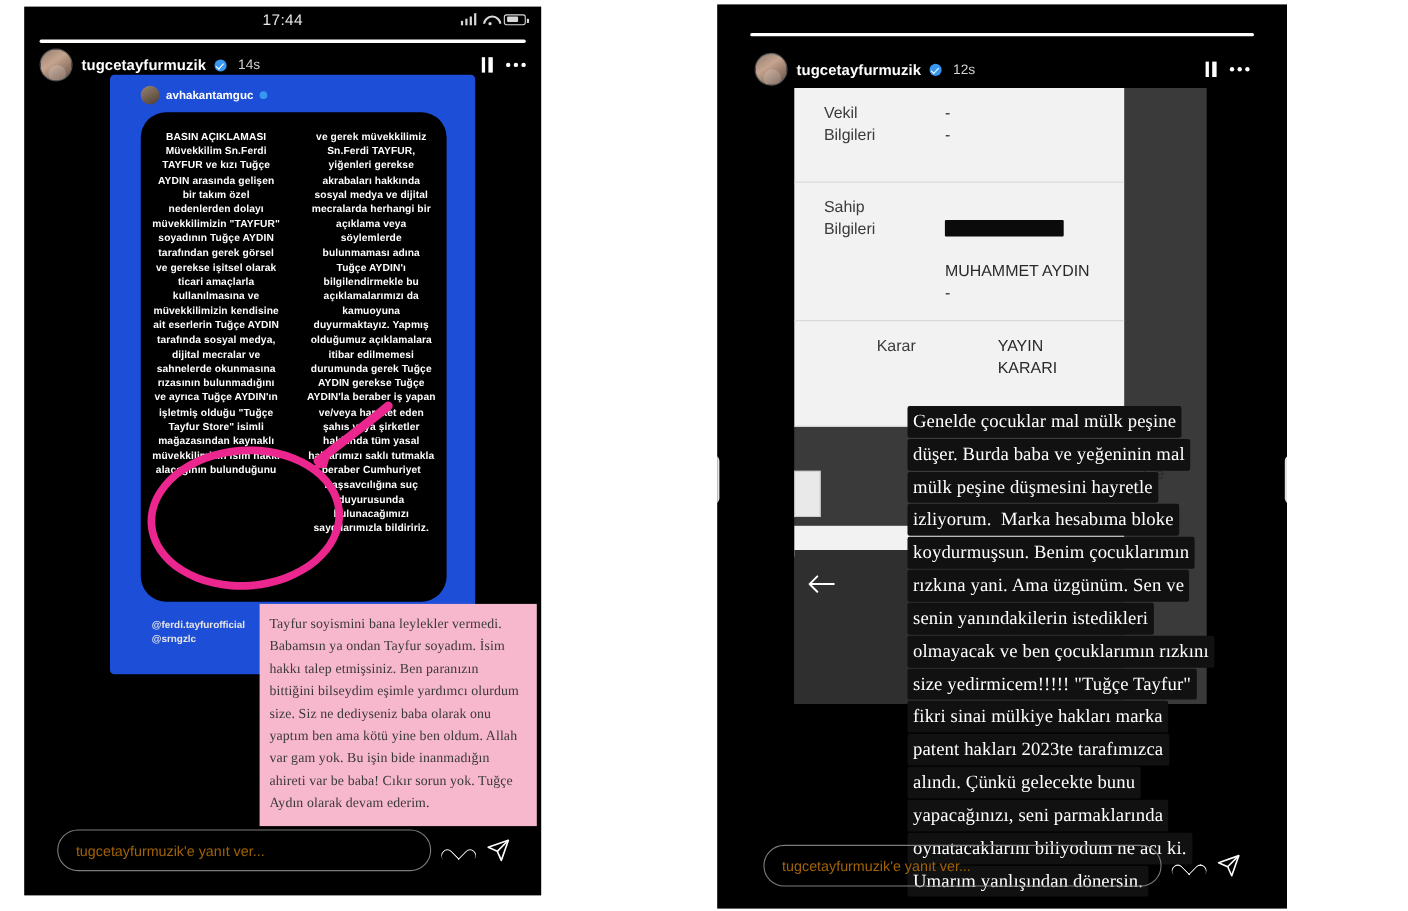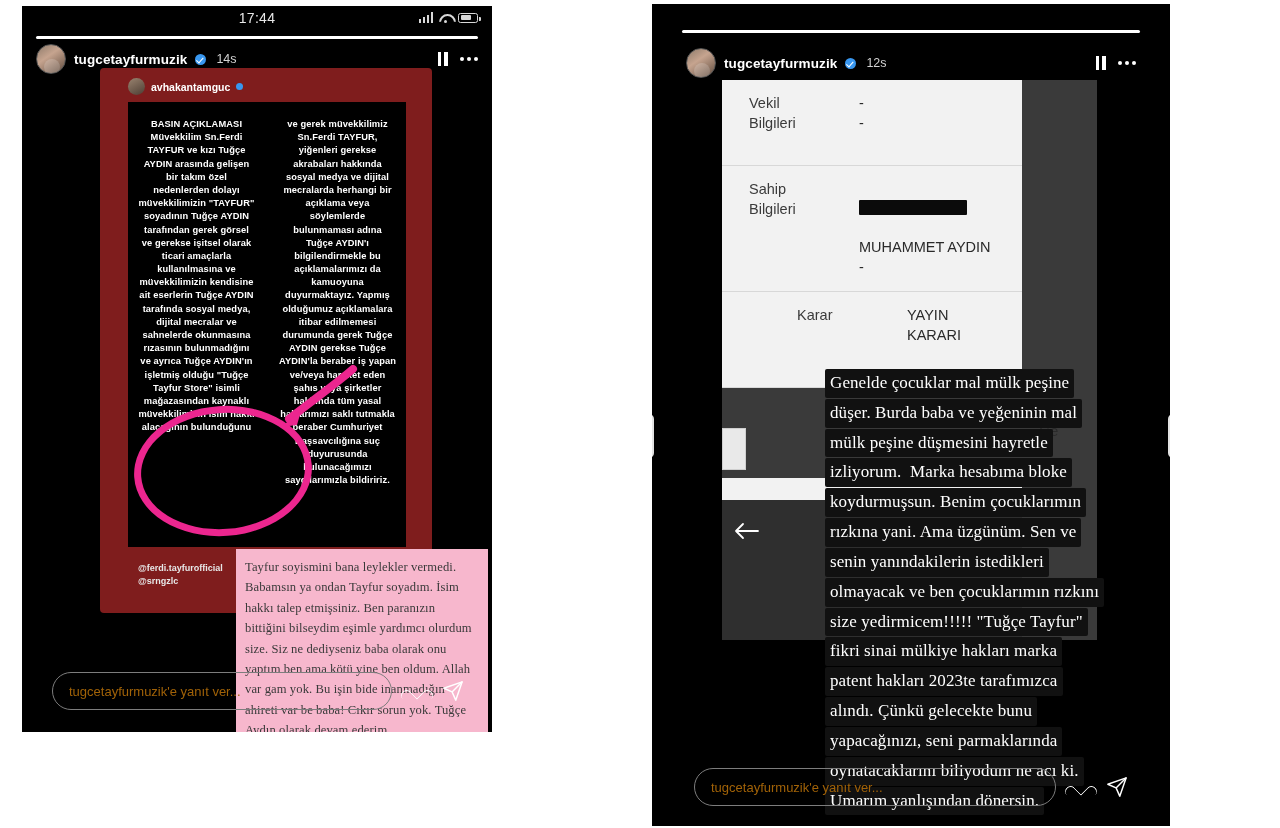--- a/index.html
+++ b/index.html
@@ -15,21 +15,21 @@
     width: 1280px; height: 828px;
     background: #ffffff;
   }
 
   
   .story {
     position: absolute;
     background: #000;
     overflow: hidden;
   }
-  .story-left  { left: 22px;  top: 6px;  width: 470px; height: 726px; }
+  .story-left  { left: 22px;  top: 6px;  width: 470px; height: 808px; }
   .story-right { left: 652px; top: 4px;  width: 518px; height: 822px; }
 
   .phone-statusbar {
     position: absolute; left: 0; top: 0; width: 100%; height: 34px;
     color: #e8e8e8; font-size: 13px;
   }
   .phone-statusbar .clock {
     position: absolute; left: 50%; transform: translateX(-50%); top: 4px;
     font-size: 14px; letter-spacing: .3px;
   }
@@ -140,39 +140,39 @@
   .heart-icon::before { left: 10.4px; transform: rotate(45deg); transform-origin: 0 100%; border-right: none; }
   .heart-icon::after  { left: 1px; transform: rotate(-45deg); transform-origin: 100% 100%; border-left: none; }
   .send-icon {
     width: 22px; height: 22px; flex: 0 0 auto;
   }
   .send-icon svg { display: block; }
 
   
   .inner-shot {
     position: absolute; left: 78px; top: 62px; width: 332px; height: 545px;
-    background: #7f1d1d; border-radius: 4px; overflow: hidden;
+    background: #1d4ed8; border-radius: 4px; overflow: hidden;
   }
   .inner-head {
     position: absolute; left: 28px; top: 10px;
     display: flex; align-items: center; gap: 6px; color: #fff;
   }
   .inner-avatar {
     width: 17px; height: 17px; border-radius: 50%;
     background: linear-gradient(150deg, #9a8470, #4c3d33);
     flex: 0 0 auto;
   }
   .inner-uname { font-size: 10.5px; font-weight: 600; }
   .inner-verified {
     width: 7px; height: 7px; border-radius: 50%; background: #3897f0;
   }
   .statement {
     position: absolute; left: 28px; top: 34px; width: 278px; height: 445px;
     background: #000; color: #fff;
-    display: flex; gap: 24px; padding: 16px 10px 10px 10px;
+    display: flex; gap: 24px; padding: 16px 10px 10px 10px; border-radius: 23px;
   }
   .statement .col {
     flex: 1; text-align: center;
     font-size: 9.3px; line-height: 1.42; font-weight: 700;
     letter-spacing: .1px; word-break: break-word;
   }
   .statement .col p { margin: 0; }
 
   .handles {
     position: absolute; left: 38px; top: 494px;

